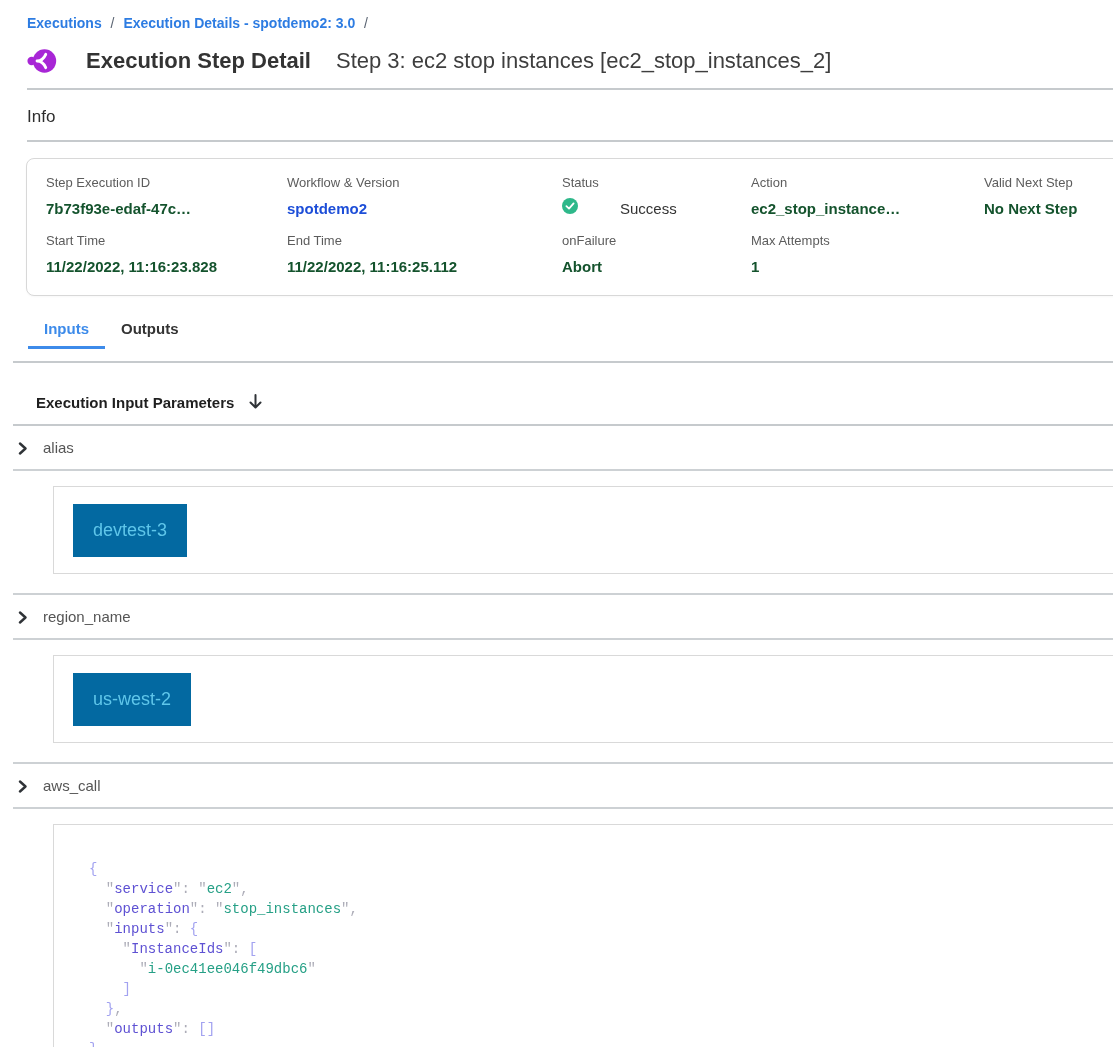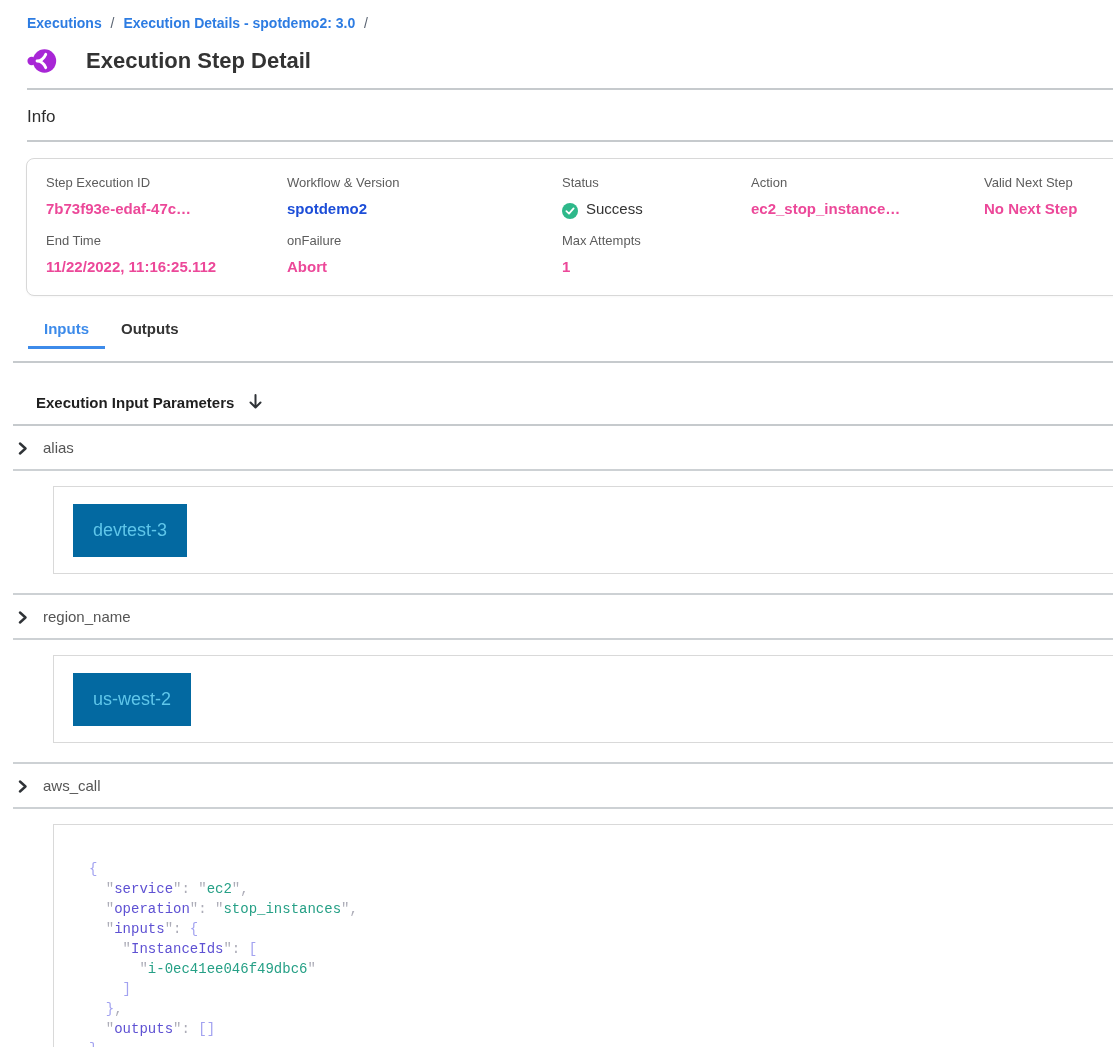--- a/index.html
+++ b/index.html
@@ -37,23 +37,23 @@
     border: 1px solid #d8d8d8;
     border-radius: 8px;
     background: #fff;
     padding: 16px 0 18px 19px;
     display: grid;
     grid-template-columns: 241px 275px 189px 233px 1fr;
     row-gap: 14px;
     box-shadow: 0 1px 2px rgba(0,0,0,0.03);
   }
   .cell-label { font-size: 13px; color: #5c5c5c; line-height: 16px; }
-  .cell-value { font-size: 15px; font-weight: 700; color: #ec4899; margin-top: 7px; line-height: 21px; }
+  .cell-value { font-size: 15px; font-weight: 700; color: #14532d; margin-top: 7px; line-height: 21px; }
   .cell-value.link { color: #1d4ed8; text-decoration: none; cursor: pointer; display: inline-block; }
-  .cell-value.status { font-weight: 400; color: #333; display: flex; align-items: flex-end; }
+  .cell-value.status { font-weight: 400; color: #333; display: flex; align-items: flex-start; gap: 34px; }
   .check-icon { width: 16px; height: 16px; margin-right: 8px; display: inline-block; }
 
   
   .tabs { display: flex; margin: 20px 0 0 15px; }
   .tab { font-size: 15px; font-weight: 700; color: #333; padding: 4px 16px 9px 16px; cursor: pointer; border-bottom: 3px solid transparent; }
   .tab.active { color: #3d8bea; border-bottom-color: #3d8bea; }
   .tabs-div { margin-top: 12px; }
 
   
   .params-header { display: flex; align-items: center; padding: 31px 0 13px 23px; }
@@ -111,20 +111,21 @@
 
   <div class="header">
     <span class="app-icon">
       <svg viewBox="0 0 36 36" width="30" height="30">
         <circle cx="21" cy="18" r="14" fill="#a826d6"></circle>
         <circle cx="5.5" cy="18" r="5" fill="#a826d6"></circle>
         <path d="M12 18 q7 0 10.5 -8 M12 18 q7 0 10.5 8" stroke="#ffffff" stroke-width="3.4" fill="none" stroke-linecap="round"></path>
       </svg>
     </span>
     <span class="title">Execution Step Detail</span>
+    <span class="subtitle">Step 3: ec2 stop instances [ec2_stop_instances_2]</span>
   </div>
 
   <div class="divider div-strong title-div"></div>
 
   <div class="section-heading">Info</div>
   <div class="divider div-strong info-div"></div>
 
   <div class="info-card">
     <div class="cell">
       <div class="cell-label">Step Execution ID</div>
@@ -148,20 +149,24 @@
     </div>
     <div class="cell">
       <div class="cell-label">Action</div>
       <div class="cell-value">ec2_stop_instance…</div>
     </div>
     <div class="cell">
       <div class="cell-label">Valid Next Step</div>
       <div class="cell-value">No Next Step</div>
     </div>
     <div class="cell">
+      <div class="cell-label">Start Time</div>
+      <div class="cell-value">11/22/2022, 11:16:23.828</div>
+    </div>
+    <div class="cell">
       <div class="cell-label">End Time</div>
       <div class="cell-value">11/22/2022, 11:16:25.112</div>
     </div>
     <div class="cell">
       <div class="cell-label">onFailure</div>
       <div class="cell-value">Abort</div>
     </div>
     <div class="cell">
       <div class="cell-label">Max Attempts</div>
       <div class="cell-value">1</div>

